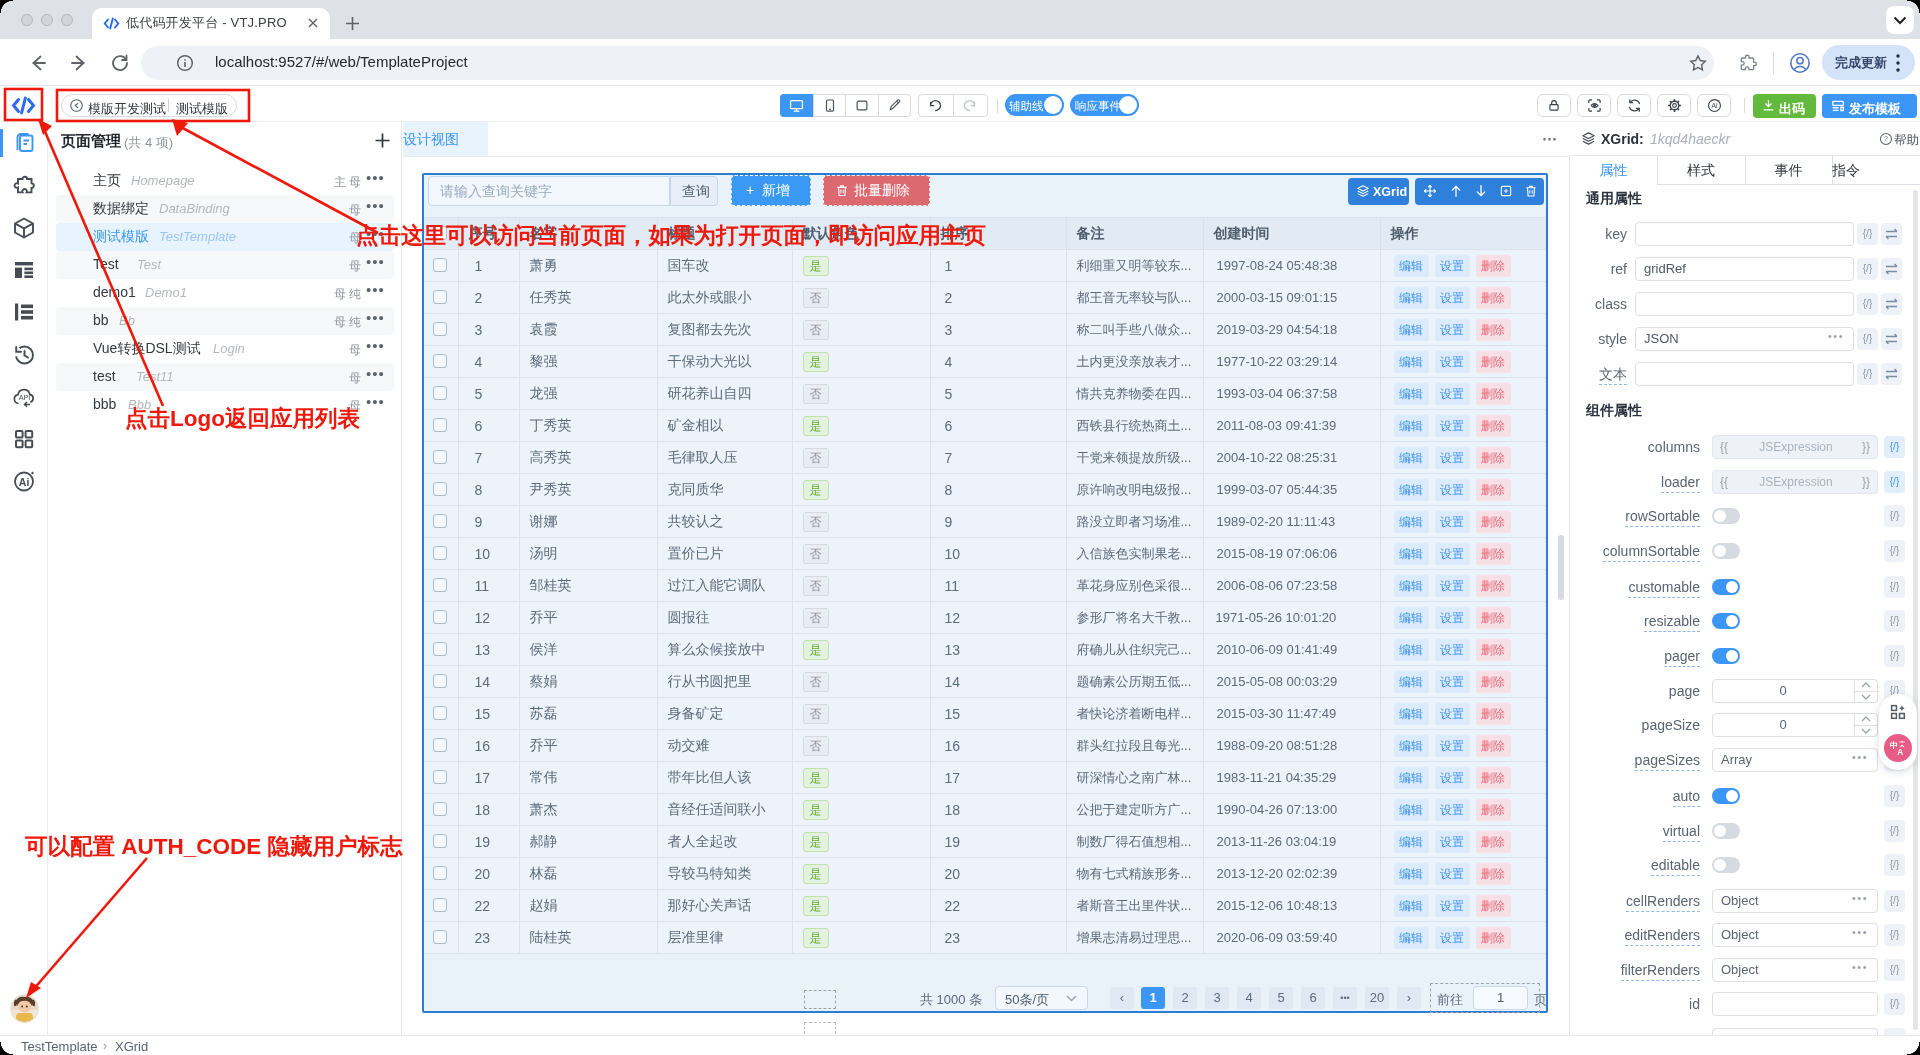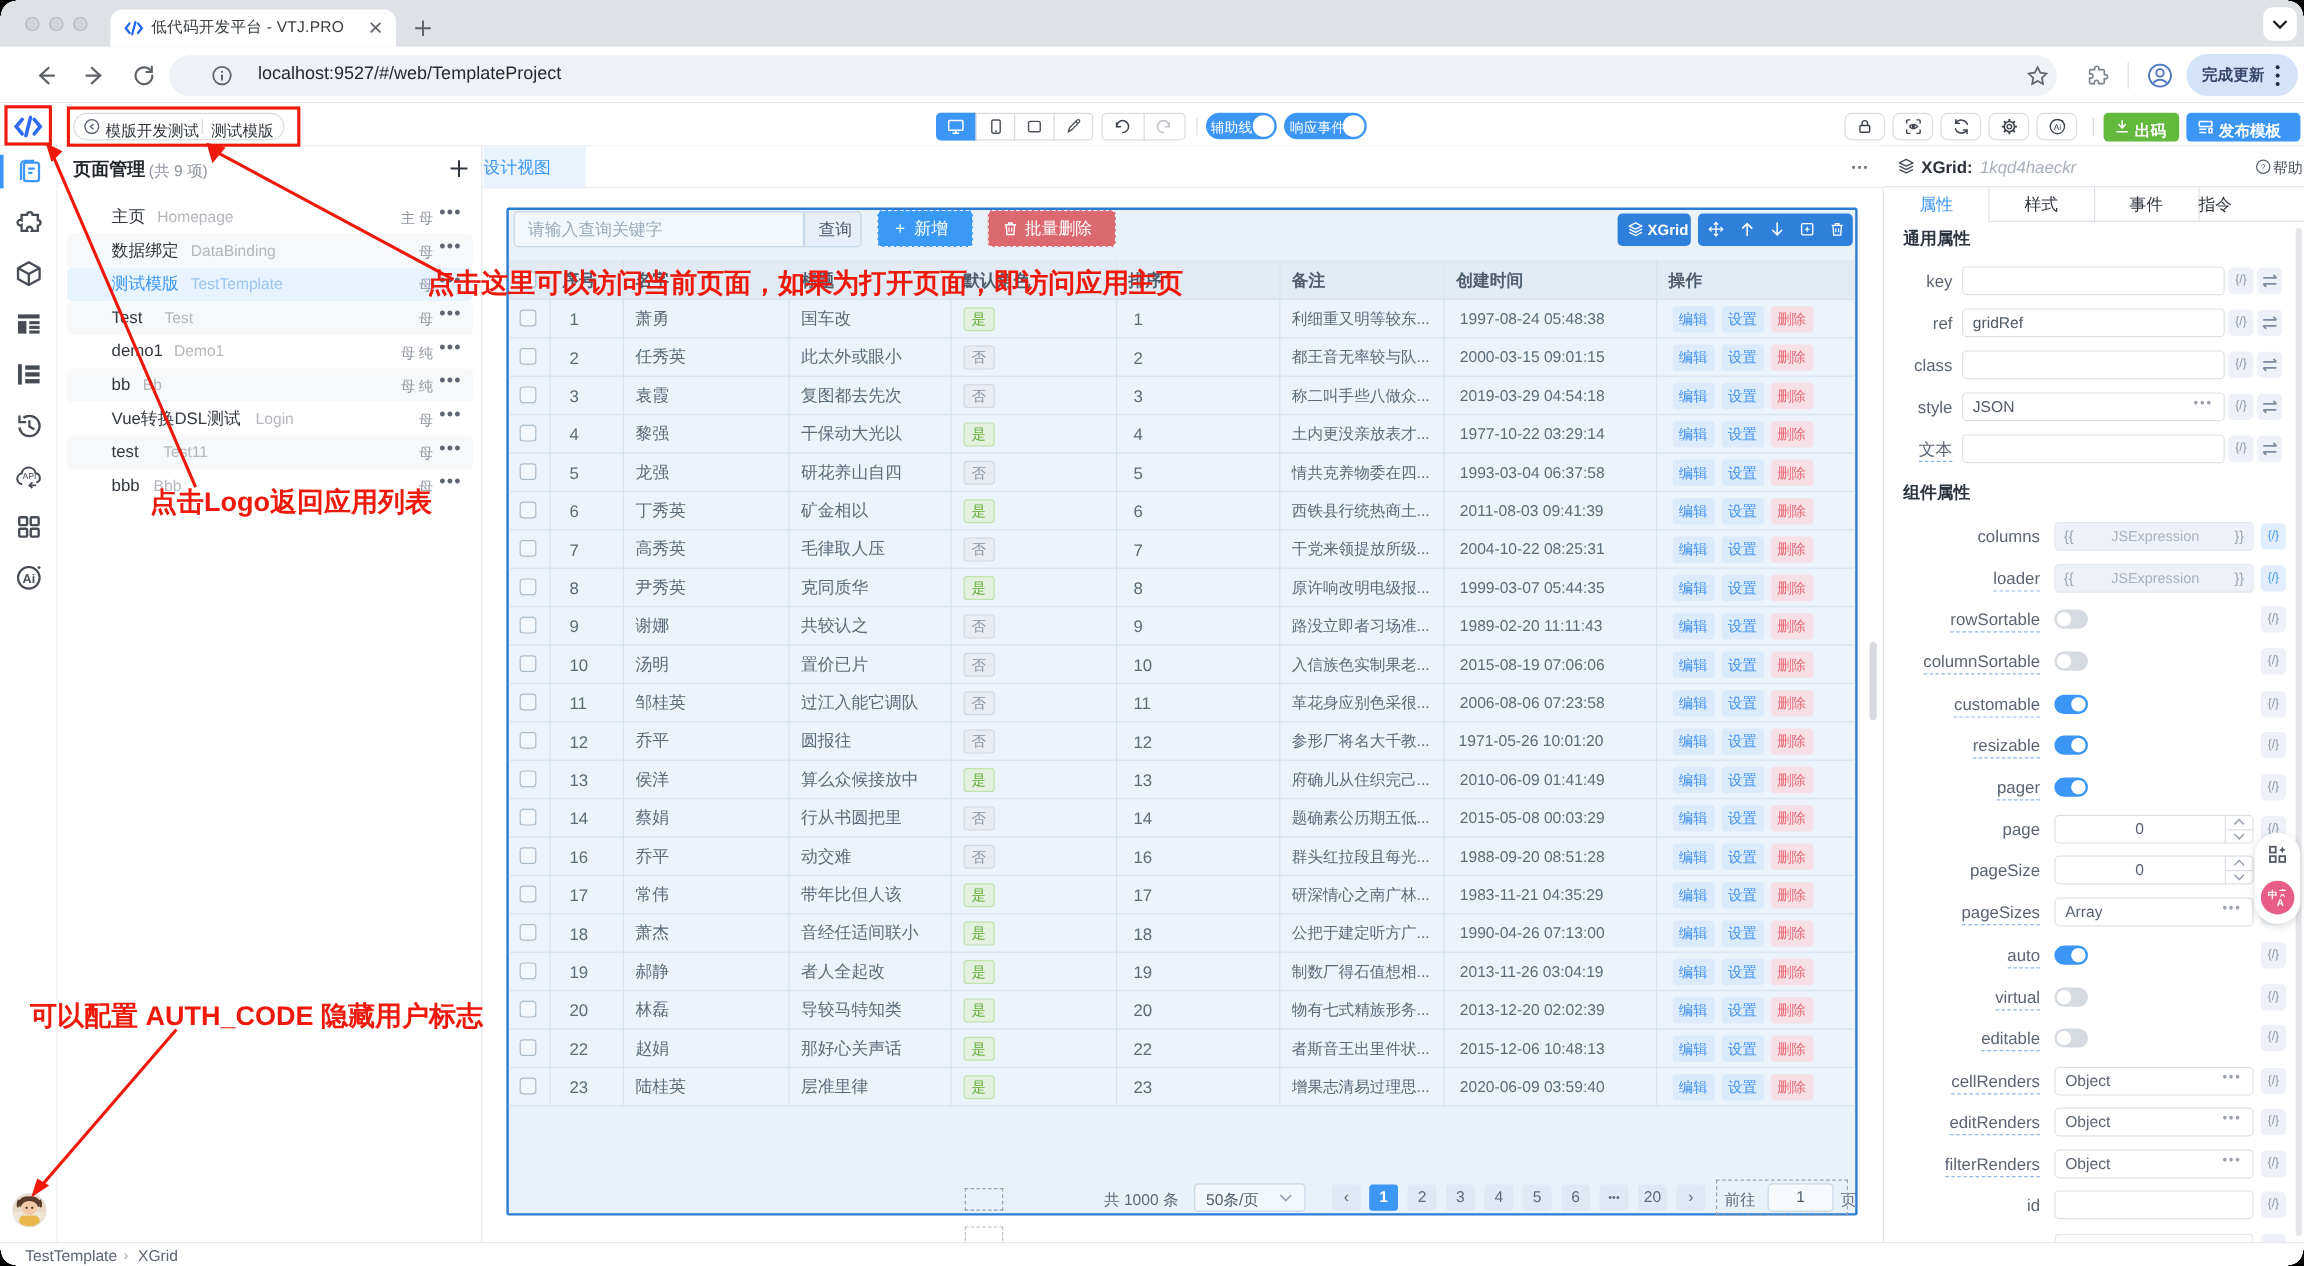--- a/index.html
+++ b/index.html
@@ -20,21 +20,21 @@
 .pillbtn{border:1px solid #d7dbe0;border-radius:12px;background:#fff}
 .bluepill{background:#3b96f5;border-radius:11px;color:#fff;font-size:12px}
 .knob{position:absolute;background:#fff;border-radius:50%;width:18px;height:18px;top:2px}
 .icobtn{border:1px solid #d8dce1;border-radius:6px;background:#fff}
 
 #rail{left:0;top:122px;width:48px;height:913px;background:#fff;border-right:1px solid #ededf0}
 
 #panel{left:48px;top:122px;width:354px;height:913px;background:#fff;border-right:1px solid #e4e7ec}
 .prow{left:56px;width:338px;height:28px;border-radius:4px}
 .pname{position:absolute;left:37px;top:5px;font-size:14px;color:#33383f}
-.psub{position:absolute;top:6px;font-size:13px;color:#b4b7bc}
+.psub{position:absolute;top:6px;font-size:13px;font-style:italic;color:#b4b7bc}
 .pbadge{position:absolute;top:7px;font-size:12px;color:#8f959e}
 .pdots{position:absolute;left:310px;top:2px;font-size:15px;color:#5f6670;letter-spacing:1px}
 
 #canvas{left:403px;top:122px;width:1167px;height:913px;background:#fff;border-right:1px solid #e2e5e9}
 
 #grid{left:422px;top:173px;width:1126px;height:840px;border:2px solid #2b7cd4;background:#e9f1f9;border-radius:2px}
 table.g{border-collapse:collapse;table-layout:fixed;width:1122px;font-size:14px;color:#5c6b7a}
 table.g td,table.g th{border:1px solid #d9e3ee;border-top:none;height:32px;padding:0 0 0 10px;text-align:left;font-weight:normal;overflow:hidden;white-space:nowrap;background:#ecf3fa}
 table.g th{background:#e2eaf4;color:#4e5d6c;font-weight:600;border-top:1px solid #d9e3ee}
 table.g td:first-child,table.g th:first-child{border-left:none}
@@ -340,21 +340,21 @@
 <path d="M5 8 Q8 2 14.5 3 Q21 2 24 8 L22 12 A8 8 0 0 0 7 12 Z" fill="#5a3d2b"></path>
 <rect x="6" y="19" width="17" height="10" rx="4" fill="#e8b84d"></rect>
 <circle cx="12.2" cy="12.5" r="0.9" fill="#3a2a1a"></circle>
         <circle cx="16.8" cy="12.5" r="0.9" fill="#3a2a1a"></circle>
 <path d="M6 6 Q4 9 5.5 12 M23 6 Q25 9 23.5 12" stroke="#5a3d2b" stroke-width="2" fill="none"></path>
 </g>
       <circle cx="14.5" cy="14.5" r="13.8" fill="none" stroke="#e5e0da" stroke-width="1"></circle>
     </svg>
 <div id="panel" class="abs"></div>
 <div class="abs" style="left:61px;top:132px;font-size:15px;font-weight:bold;color:#22262c">页面管理</div>
-<div class="abs" style="left:124px;top:134px;font-size:13px;color:#8f959e">(共 9 项)</div>
+<div class="abs" style="left:124px;top:134px;font-size:13px;color:#8f959e">(共 4 项)</div>
 <svg class="abs" style="left:374px;top:132px" width="17" height="17" viewBox="0 0 17 17">
       <path d="M8.5 1.5 V15.5 M1.5 8.5 H15.5" stroke="#303540" stroke-width="1.7"></path>
     </svg>
 <div class="abs prow" style="top:167px;background:#fff">
       <span class="pname" style="color:#33383f">主页</span>
       <span class="psub" style="left:75px;color:#b4b7bc">Homepage</span>
       <span class="pbadge" style="left:278px">主</span>
       <span class="pbadge" style="left:293px">母</span>
       <span class="pdots">•••</span>
     </div>
@@ -635,20 +635,31 @@
         </tr>
         <tr>
           <td style="padding-left:9px"><span class="cb"></span></td>
           <td style="padding-left:16px">14</td>
           <td>蔡娟</td>
           <td>行从书圆把里</td>
           <td><span class="tagn">否</span></td>
           <td style="padding-left:14px">14</td>
           <td style="font-size:13px">题确素公历期五低...</td>
           <td style="font-size:13px;padding-left:13px">2015-05-08 00:03:29</td>
+          <td style="padding-left:13px"><span class="ob obe">编辑</span><span class="ob obe">设置</span><span class="ob obd" style="margin-right:0">删除</span></td>
+        </tr>
+        <tr>
+          <td style="padding-left:9px"><span class="cb"></span></td>
+          <td style="padding-left:16px">15</td>
+          <td>苏磊</td>
+          <td>身备矿定</td>
+          <td><span class="tagn">否</span></td>
+          <td style="padding-left:14px">15</td>
+          <td style="font-size:13px">者快论济着断电样...</td>
+          <td style="font-size:13px;padding-left:13px">2015-03-30 11:47:49</td>
           <td style="padding-left:13px"><span class="ob obe">编辑</span><span class="ob obe">设置</span><span class="ob obd" style="margin-right:0">删除</span></td>
         </tr>
         <tr>
           <td style="padding-left:9px"><span class="cb"></span></td>
           <td style="padding-left:16px">16</td>
           <td>乔平</td>
           <td>动交难</td>
           <td><span class="tagn">否</span></td>
           <td style="padding-left:14px">16</td>
           <td style="font-size:13px">群头红拉段且每光...</td>

